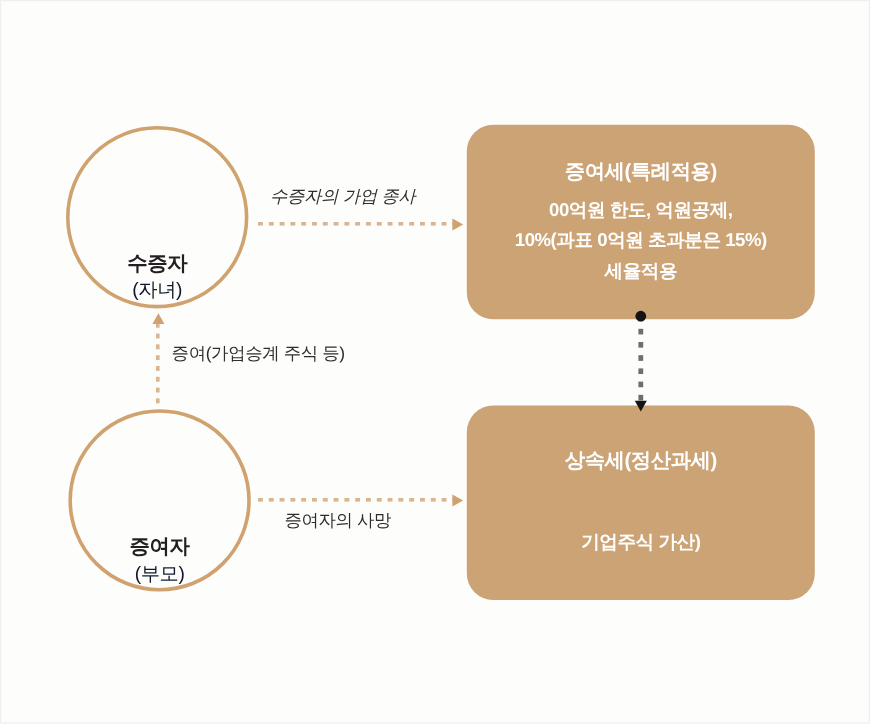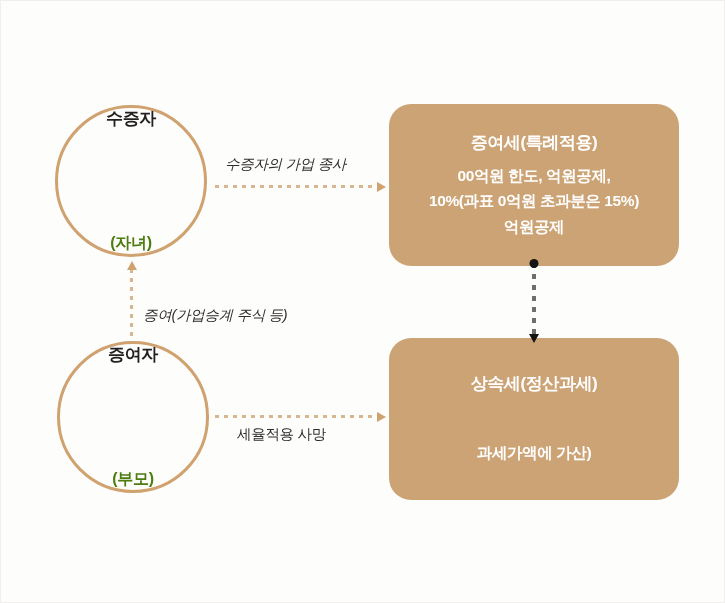--- a/index.html
+++ b/index.html
@@ -25,34 +25,34 @@
     position: absolute;
     width: 152px;
     height: 152px;
     border-radius: 50%;
     border: 3px solid #cfa26f;
     background: #fdfdfc;
     box-sizing: border-box;
     display: flex;
     flex-direction: column;
     align-items: center;
-    justify-content: space-between;
+    justify-content: flex-end;
     text-align: center;
   }
   .node-circle .title {
     font-size: 17px;
     font-weight: bold;
     color: #231f20;
     line-height: 1.25;
     letter-spacing: -0.3px;
   }
   .node-circle .sub {
     font-size: 16px;
-    font-weight: bold;
-    color: #4d7c0f;
+    font-weight: normal;
+    color: #0f172a;
     line-height: 1.35;
     margin-top: 2px;
     letter-spacing: -0.3px;
   }
   #circle-recipient { left: 54px; top: 104px; }
   #circle-donor     { left: 56px; top: 340px; }
 
   
   .node-box {
     position: absolute;
@@ -168,21 +168,21 @@
   .edge-label {
     position: absolute;
     font-size: 14.5px;
     color: #2f2c2b;
     letter-spacing: -0.3px;
     white-space: nowrap;
     line-height: 1.2;
   }
   #label-work        { left: 224px; top: 155px; font-style: italic; }
   #label-death       { left: 236px; top: 425px; }
-  #label-gift        { left: 142px; top: 306px; font-style: italic; }
+  #label-gift        { left: 142px; top: 286px; }
 </style>
 </head>
 <body>
 
 <div id="canvas">
 
   <div id="circle-recipient" class="node-circle">
     <div class="title">수증자</div>
     <div class="sub">(자녀)</div>
   </div>
@@ -190,40 +190,40 @@
   <div id="circle-donor" class="node-circle">
     <div class="title">증여자</div>
     <div class="sub">(부모)</div>
   </div>
 
   <div id="box-gift" class="node-box">
     <div class="box-title">증여세(특례적용)</div>
     <div class="box-lines">
       <div>00억원 한도, 억원공제,</div>
       <div>10%(과표 0억원 초과분은 15%)</div>
-      <div>억원공제</div>
+      <div>세율적용</div>
     </div>
   </div>
 
   <div id="box-inheritance" class="node-box">
     <div class="box-title">상속세(정산과세)</div>
     <div class="box-lines">
-      <div>과세가액에 가산)</div>
+      <div>기업주식 가산)</div>
     </div>
   </div>
 
   <div id="arrow-work" class="h-arrow connector">
     <span class="head"></span>
   </div>
   <div id="label-work" class="edge-label">수증자의 가업 종사</div>
 
   <div id="arrow-death" class="h-arrow connector">
     <span class="head"></span>
   </div>
-  <div id="label-death" class="edge-label">세율적용 사망</div>
+  <div id="label-death" class="edge-label">증여자의 사망</div>
 
   <div id="arrow-gift-transfer" class="connector">
     <span class="head"></span>
   </div>
   <div id="label-gift" class="edge-label">증여(가업승계 주식 등)</div>
 
   <div id="arrow-settlement" class="connector">
     <span class="dot"></span>
     <span class="head"></span>
   </div>

